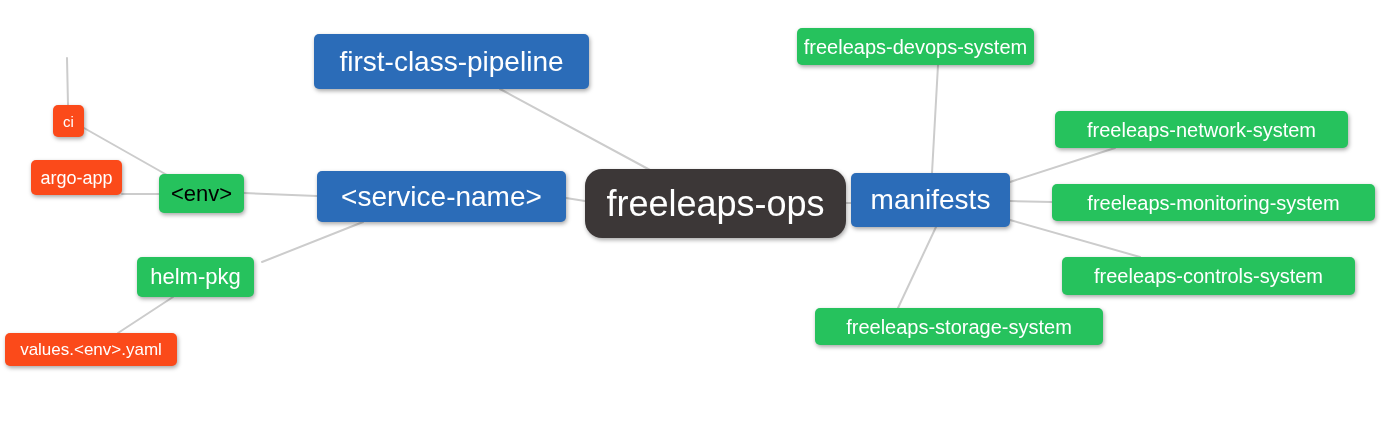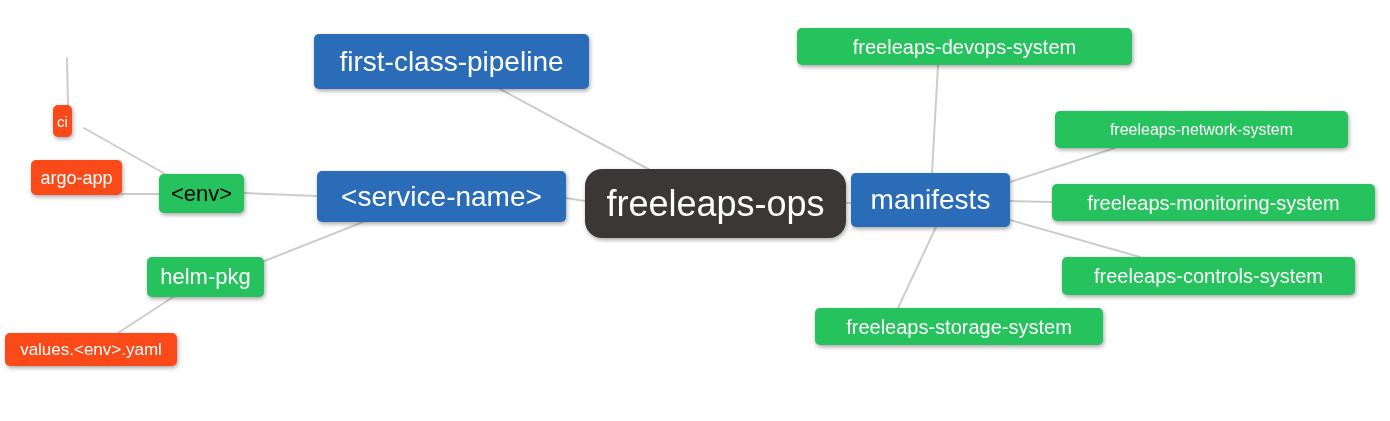--- a/index.html
+++ b/index.html
@@ -72,36 +72,36 @@
       </div>
       <div class="node" style="left: 317px; top: 171px; width: 249px; height: 51px; font-size: 28px; background: rgb(43, 108, 184); color: rgb(255, 255, 255);">
         <span>&lt;service-name&gt;</span>
       </div>
       <div class="node" style="left: 851px; top: 173px; width: 159px; height: 54px; font-size: 28px; background: rgb(43, 108, 184); color: rgb(255, 255, 255);">
         <span>manifests</span>
       </div>
       <div class="node" style="left: 159px; top: 174px; width: 85px; height: 39px; font-size: 22px; background: rgb(38, 194, 93); color: #000000;">
         <span>&lt;env&gt;</span>
       </div>
-      <div class="node" style="left: 147px; top: 257px; width: 117px; height: 40px; font-size: 22px; background: rgb(38, 194, 93); color: rgb(255, 255, 255);">
+      <div class="node" style="left: 137px; top: 257px; width: 117px; height: 40px; font-size: 22px; background: rgb(38, 194, 93); color: rgb(255, 255, 255);">
         <span>helm-pkg</span>
       </div>
-      <div class="node" style="left: 53px; top: 105px; width: 19px; height: 32px; font-size: 15px; background: rgb(251, 74, 26); color: rgb(255, 255, 255);">
+      <div class="node" style="left: 53px; top: 105px; width: 31px; height: 32px; font-size: 15px; background: rgb(251, 74, 26); color: rgb(255, 255, 255);">
         <span>ci</span>
       </div>
       <div class="node" style="left: 31px; top: 160px; width: 91px; height: 35px; font-size: 18px; background: rgb(251, 74, 26); color: rgb(255, 255, 255);">
         <span>argo-app</span>
       </div>
       <div class="node" style="left: 5px; top: 333px; width: 172px; height: 33px; font-size: 17px; background: rgb(251, 74, 26); color: rgb(255, 255, 255);">
         <span>values.&lt;env&gt;.yaml</span>
       </div>
-      <div class="node" style="left: 797px; top: 28px; width: 335px; height: 37px; font-size: 20px; background: rgb(38, 194, 93); color: rgb(255, 255, 255);">
+      <div class="node" style="left: 797px; top: 28px; width: 237px; height: 37px; font-size: 20px; background: rgb(38, 194, 93); color: rgb(255, 255, 255);">
         <span>freeleaps-devops-system</span>
       </div>
-      <div class="node" style="left: 1055px; top: 111px; width: 293px; height: 37px; font-size: 16px; background: rgb(38, 194, 93); color: rgb(255, 255, 255);">
+      <div class="node" style="left: 1055px; top: 111px; width: 293px; height: 37px; font-size: 20px; background: rgb(38, 194, 93); color: rgb(255, 255, 255);">
         <span>freeleaps-network-system</span>
       </div>
       <div class="node" style="left: 1052px; top: 184px; width: 323px; height: 37px; font-size: 20px; background: rgb(38, 194, 93); color: rgb(255, 255, 255);">
         <span>freeleaps-monitoring-system</span>
       </div>
       <div class="node" style="left: 1062px; top: 257px; width: 293px; height: 38px; font-size: 20px; background: rgb(38, 194, 93); color: rgb(255, 255, 255);">
         <span>freeleaps-controls-system</span>
       </div>
       <div class="node" style="left: 815px; top: 308px; width: 288px; height: 37px; font-size: 20px; background: rgb(38, 194, 93); color: rgb(255, 255, 255);">
         <span>freeleaps-storage-system</span>

